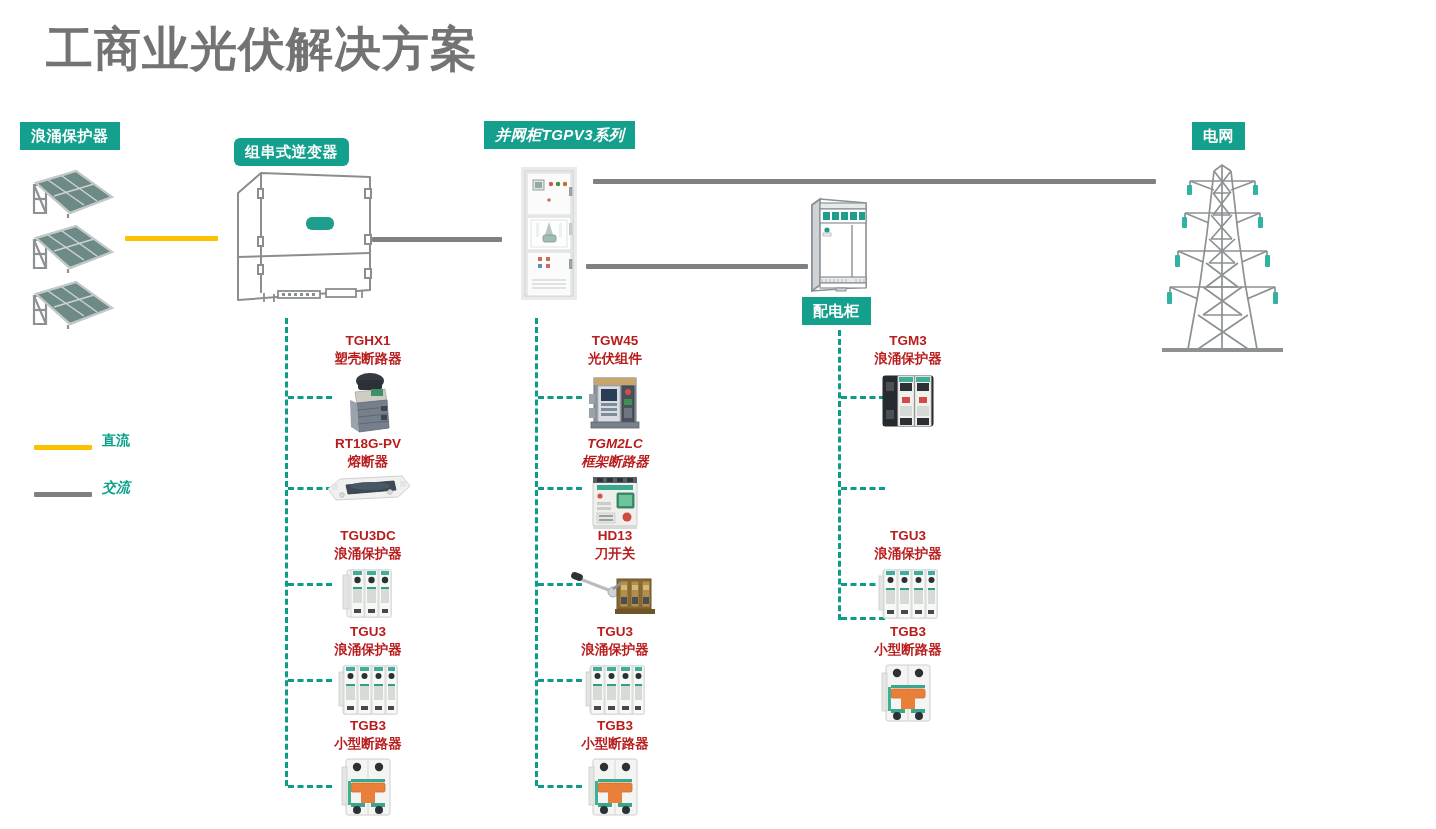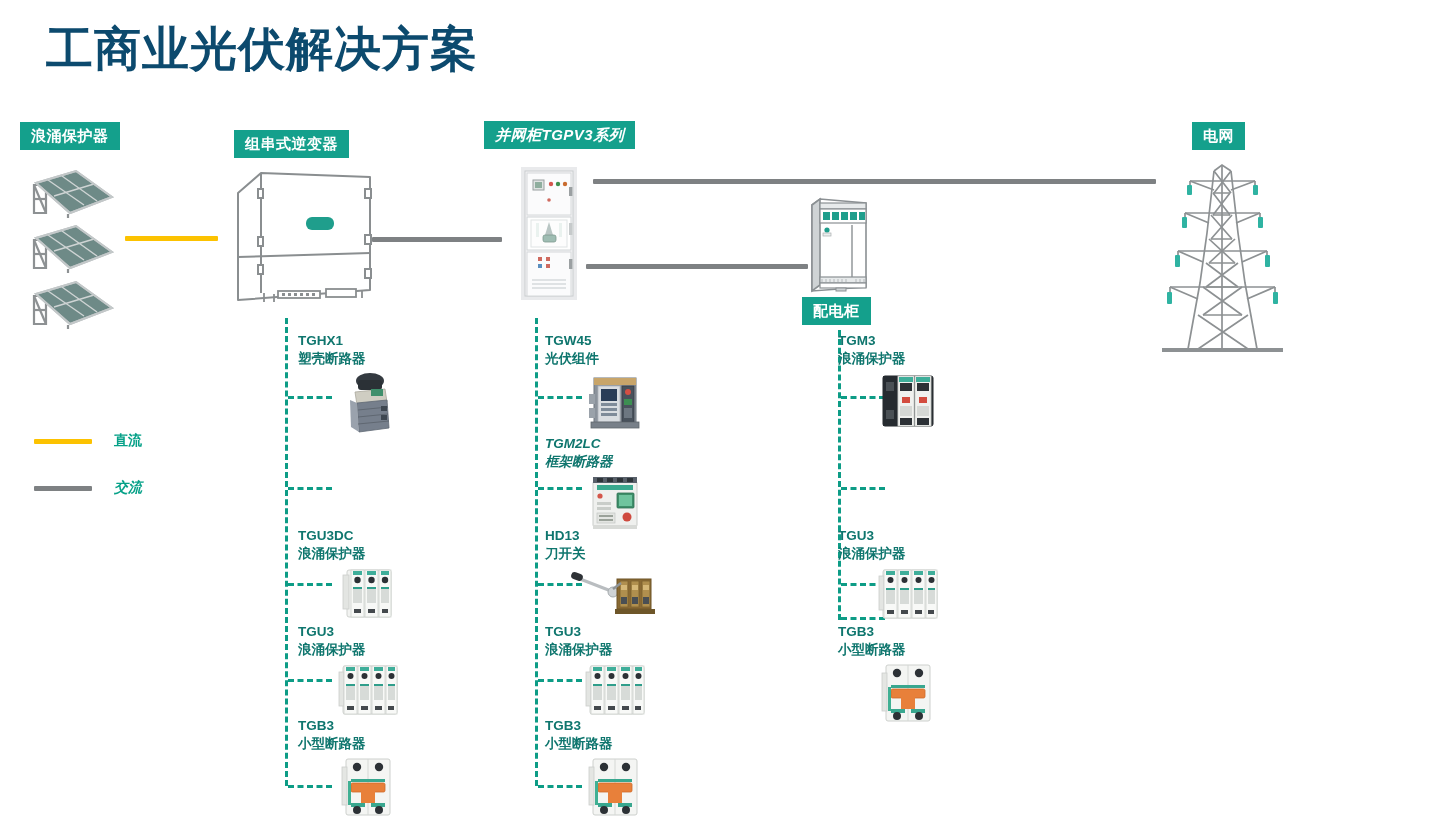--- a/index.html
+++ b/index.html
@@ -7,68 +7,68 @@
     width:1436px;height:829px;background:#ffffff;
     font-family:"Liberation Sans","DejaVu Sans",sans-serif;
     position:relative;overflow:hidden;
   }
   .stage{position:absolute;left:0;top:0;width:1436px;height:829px;}
   .abs{position:absolute;}
 
   
   #page-title{
     left:46px;top:22px;
-    font-size:47px;font-weight:bold;color:#0c4a6e;
+    font-size:47px;font-weight:bold;color:#737373;
     letter-spacing:1px;white-space:nowrap;line-height:1.15;
   }
 
   
   .badge{
     background:#14a08c;color:#ffffff;
     font-size:15px;font-weight:bold;
     padding:6px 11px 7px 11px;
     white-space:nowrap;line-height:1;
     letter-spacing:.5px;
   }
 
   
-  .legend-row{display:flex;align-items:center;gap:22px;}
+  .legend-row{display:flex;align-items:flex-end;gap:10px;}
   .legend-swatch{width:58px;height:5px;border-radius:1px;}
   .legend-label{font-size:14px;font-weight:bold;color:#06a188;white-space:nowrap;}
 
   
   .hline{height:5px;border-radius:1px;}
 
   
   .trunk{
     width:0;border-left:3px dashed #0d9c86;
   }
   .branch{
     height:0;border-top:3px dashed #0d9c86;width:44px;
   }
 
   
   .prod-label{
-    color:#0f766e;font-weight:bold;
+    text-align:center;color:#b91c1c;font-weight:bold;
     font-size:13.5px;line-height:1.33;white-space:nowrap;
   }
   .prod-img{display:block;margin:2px auto 0 auto;}
 
   
   .panel-svg{display:block;}
 </style>
 </head>
 <body>
 
 <div class="stage">
 
   <div class="abs" id="page-title">工商业光伏解决方案</div>
 
   <div class="abs badge" style="left:20px;top:122px;">浪涌保护器</div>
-  <div class="abs badge" style="left:234px;top:130px;">组串式逆变器</div>
+  <div class="abs badge" style="left:234px;top:138px;border-radius:6px;">组串式逆变器</div>
   <div class="abs badge" style="left:484px;top:121px;font-style:italic;">并网柜TGPV3系列</div>
   <div class="abs badge" style="left:802px;top:297px;">配电柜</div>
   <div class="abs badge" style="left:1192px;top:122px;">电网</div>
 
   <div class="abs" style="left:24px;top:165px;">
     <svg class="panel-svg" width="90" height="55" viewBox="0 0 90 55">
       <polygon points="22,48 10,48 10,20 22,20" fill="none" stroke="#8d9193" stroke-width="2.2"></polygon>
       <line x1="10" y1="20" x2="22" y2="48" stroke="#8d9193" stroke-width="2.2"></line>
       <line x1="10" y1="34" x2="22" y2="34" stroke="#8d9193" stroke-width="2.2"></line>
       <polygon points="12,18 52,6 88,32 46,48" fill="#6e8a87" stroke="#b9bdbe" stroke-width="2"></polygon>
@@ -299,20 +299,33 @@
       <g stroke="#5c646e" stroke-width="0.9">
         <line x1="21" y1="40" x2="51" y2="37"></line>
         <line x1="21" y1="47" x2="51" y2="44"></line>
         <line x1="21" y1="54" x2="52" y2="51"></line>
       </g>
       <rect x="44" y="36" width="6" height="5" fill="#3e4751"></rect>
       <rect x="44" y="45" width="6" height="5" fill="#3e4751"></rect>
     </svg>
   </div>
 
+  <div class="abs" style="left:298px;top:435px;width:140px;">
+    <div class="prod-label">RT18G-PV</div>
+    <div class="prod-label">熔断器</div>
+    <svg class="prod-img" width="88" height="30" viewBox="0 0 88 30">
+      <path d="M4,16 L16,6 L78,3 L86,13 L74,24 L12,27 Z" fill="#f0f0ef" stroke="#cfd0cf" stroke-width="1"></path>
+      <path d="M22,12 L70,8 L72,17 L24,21 Z" fill="#3d4957" stroke="#2c3641" stroke-width="0.8"></path>
+      <ellipse cx="46" cy="13" rx="20" ry="4" fill="#4a5766"></ellipse>
+      <circle cx="18" cy="22" r="2.4" fill="#d8d9d8" stroke="#b6b8b7" stroke-width="0.7"></circle>
+      <circle cx="66" cy="19" r="2.4" fill="#d8d9d8" stroke="#b6b8b7" stroke-width="0.7"></circle>
+      <rect x="8" y="11" width="6" height="6" fill="#e4e5e4"></rect>
+      <rect x="76" y="8" width="6" height="6" fill="#e4e5e4"></rect>
+    </svg>
+  </div>
 
   <div class="abs" style="left:298px;top:527px;width:140px;">
     <div class="prod-label">TGU3DC</div>
     <div class="prod-label">浪涌保护器</div>
     <svg class="prod-img" width="62" height="56" viewBox="0 0 62 56">
       <rect x="10" y="5" width="44" height="47" rx="2" fill="#f2f3f1" stroke="#cfd2cf" stroke-width="1"></rect>
       <rect x="6" y="10" width="6" height="34" fill="#e3e5e2" stroke="#cbcecb" stroke-width="0.8"></rect>
       <g fill="#f7f8f6" stroke="#ced1ce" stroke-width="0.8">
         <rect x="14" y="5" width="13" height="47"></rect>
         <rect x="28" y="5" width="13" height="47"></rect>

